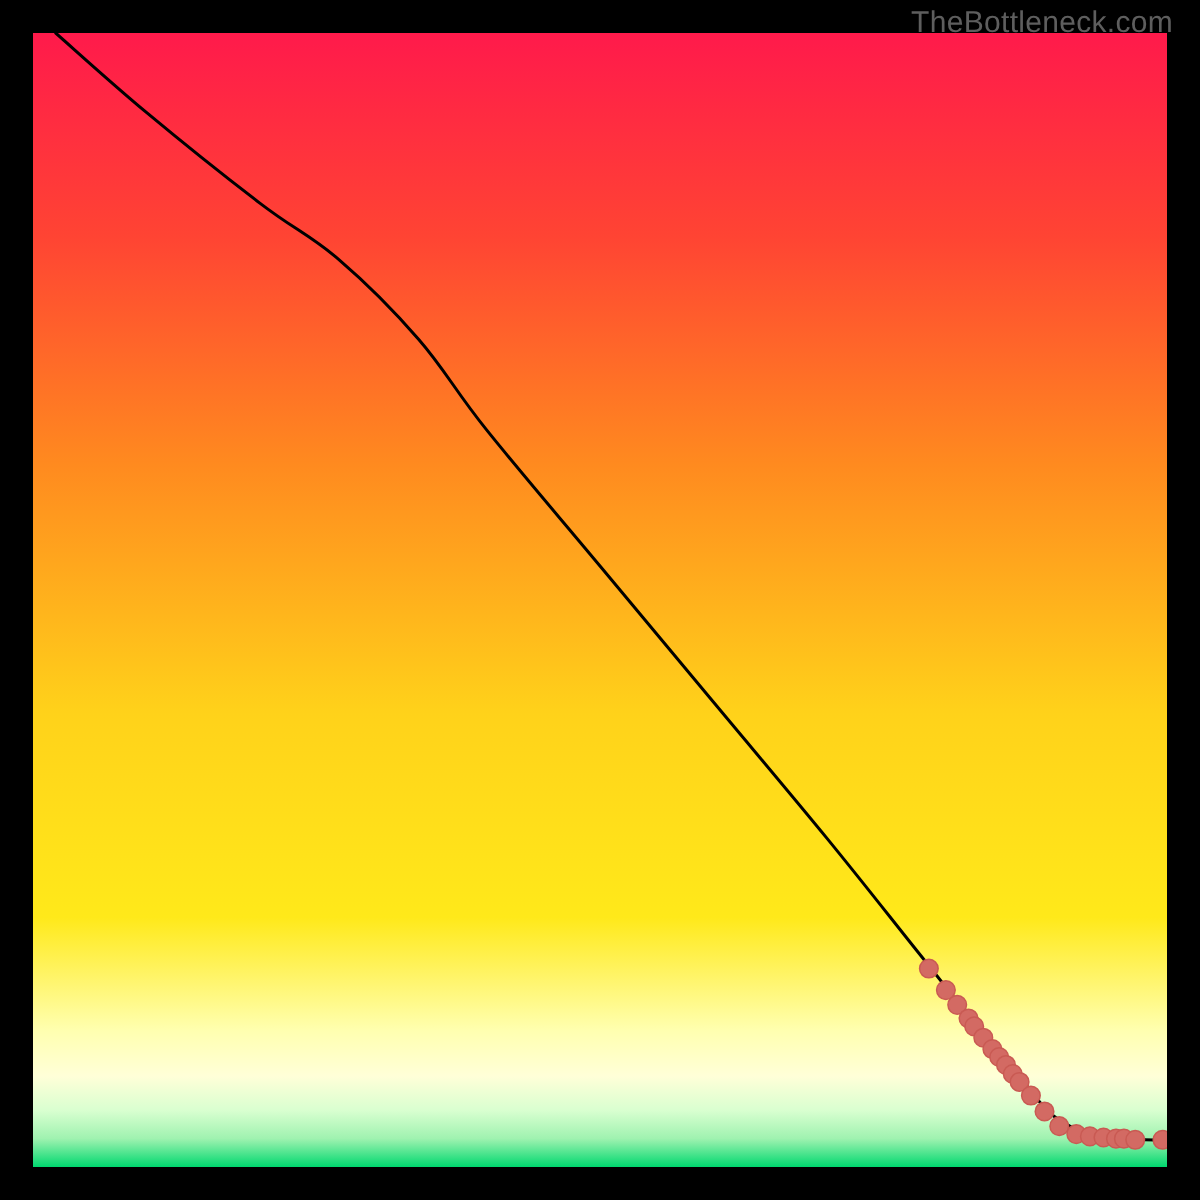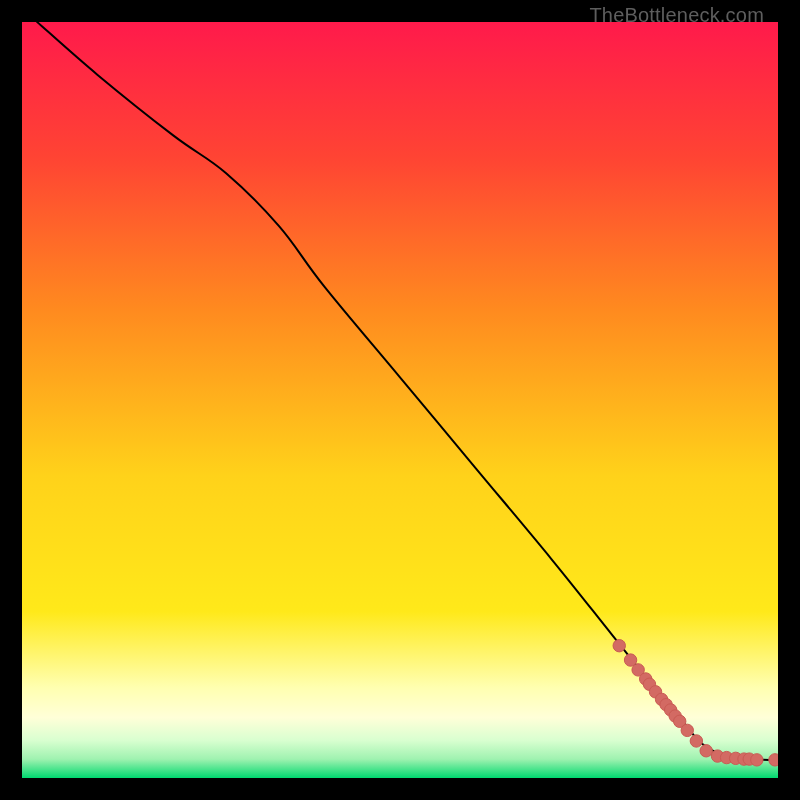--- a/index.html
+++ b/index.html
@@ -13,21 +13,21 @@
   }
   .stage {
     position: relative;
     width: 800px;
     height: 800px;
     background: #000000;
   }
   .watermark {
     position: absolute;
     top: 4px;
-    right: 36px;
+    right: 18px;
     color: #5e5e5e;
     font-size: 20px;
     font-weight: 500;
     letter-spacing: 0.2px;
     z-index: 5;
   }
   .plot {
     position: absolute;
     left: 22px;
     top: 22px;

